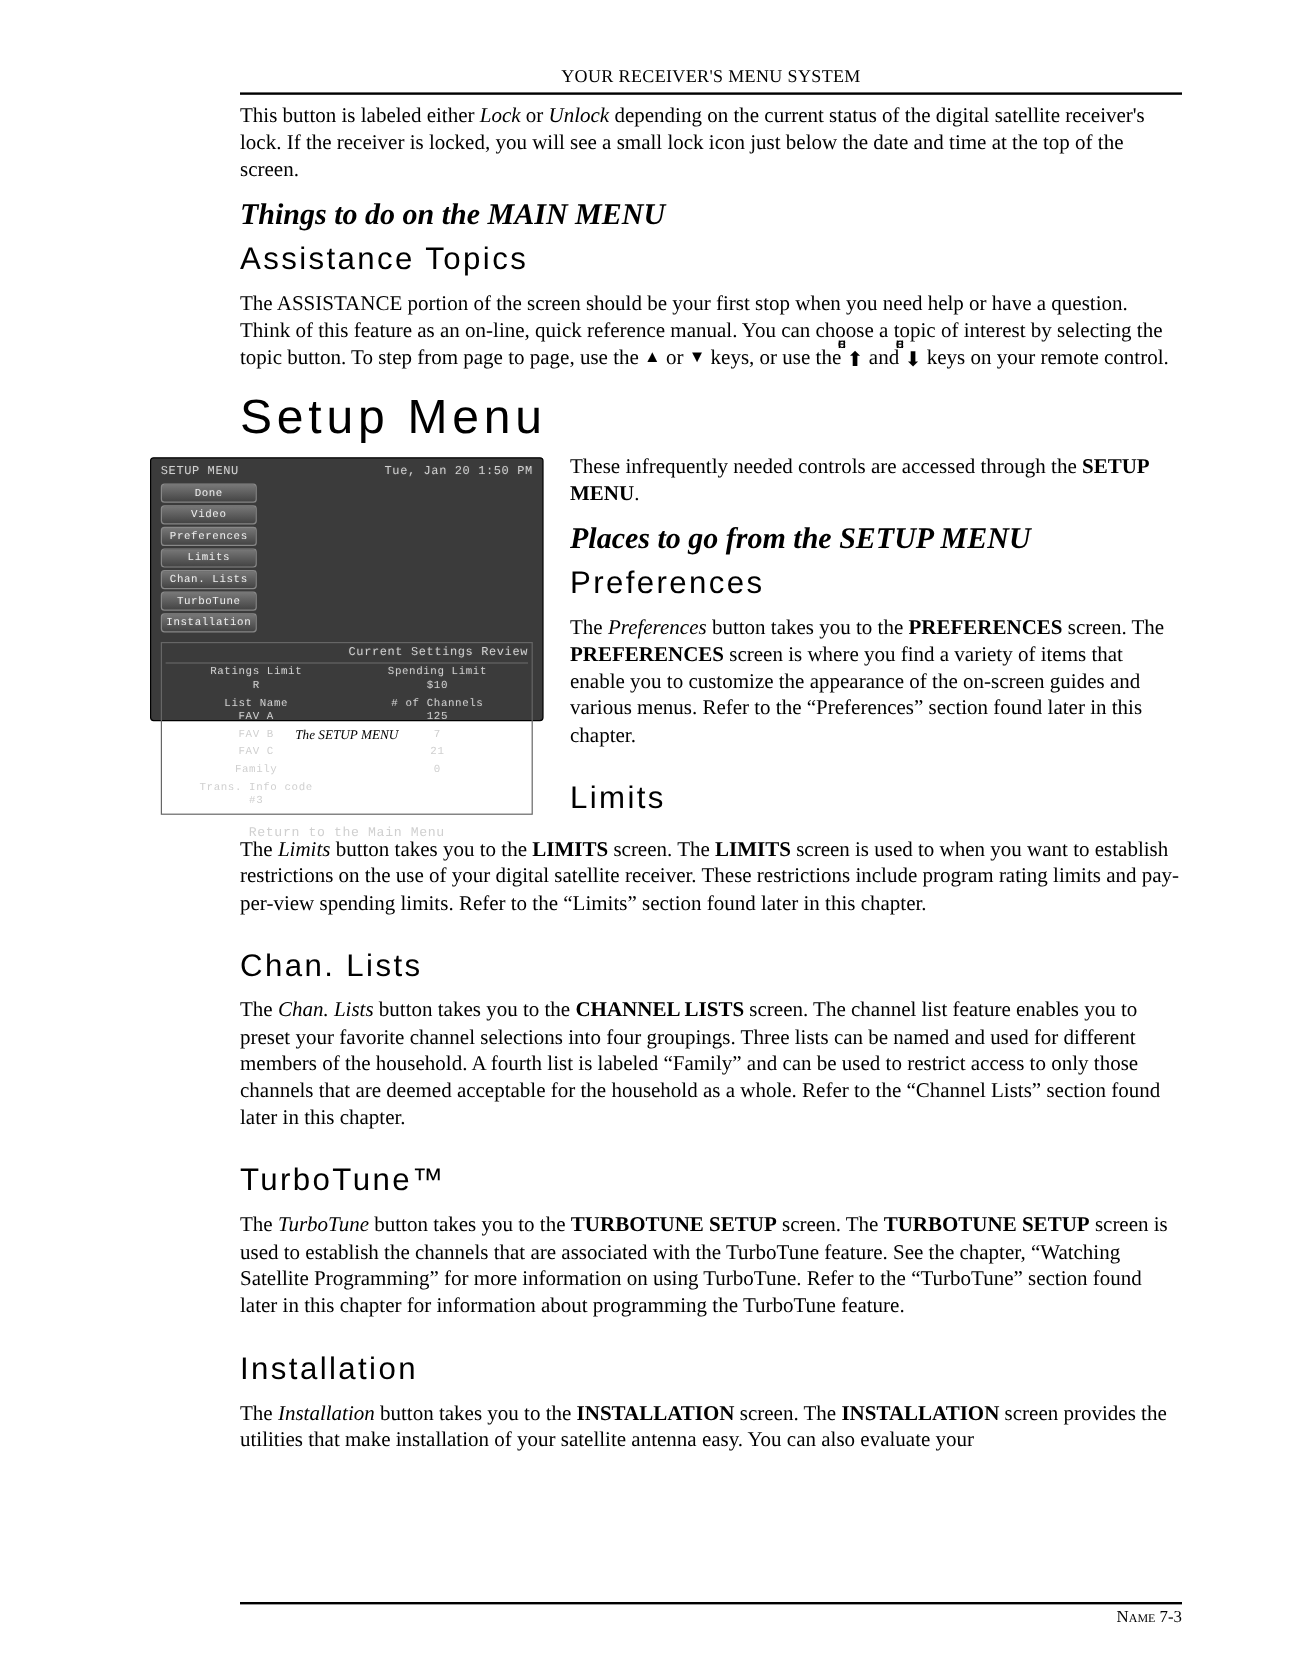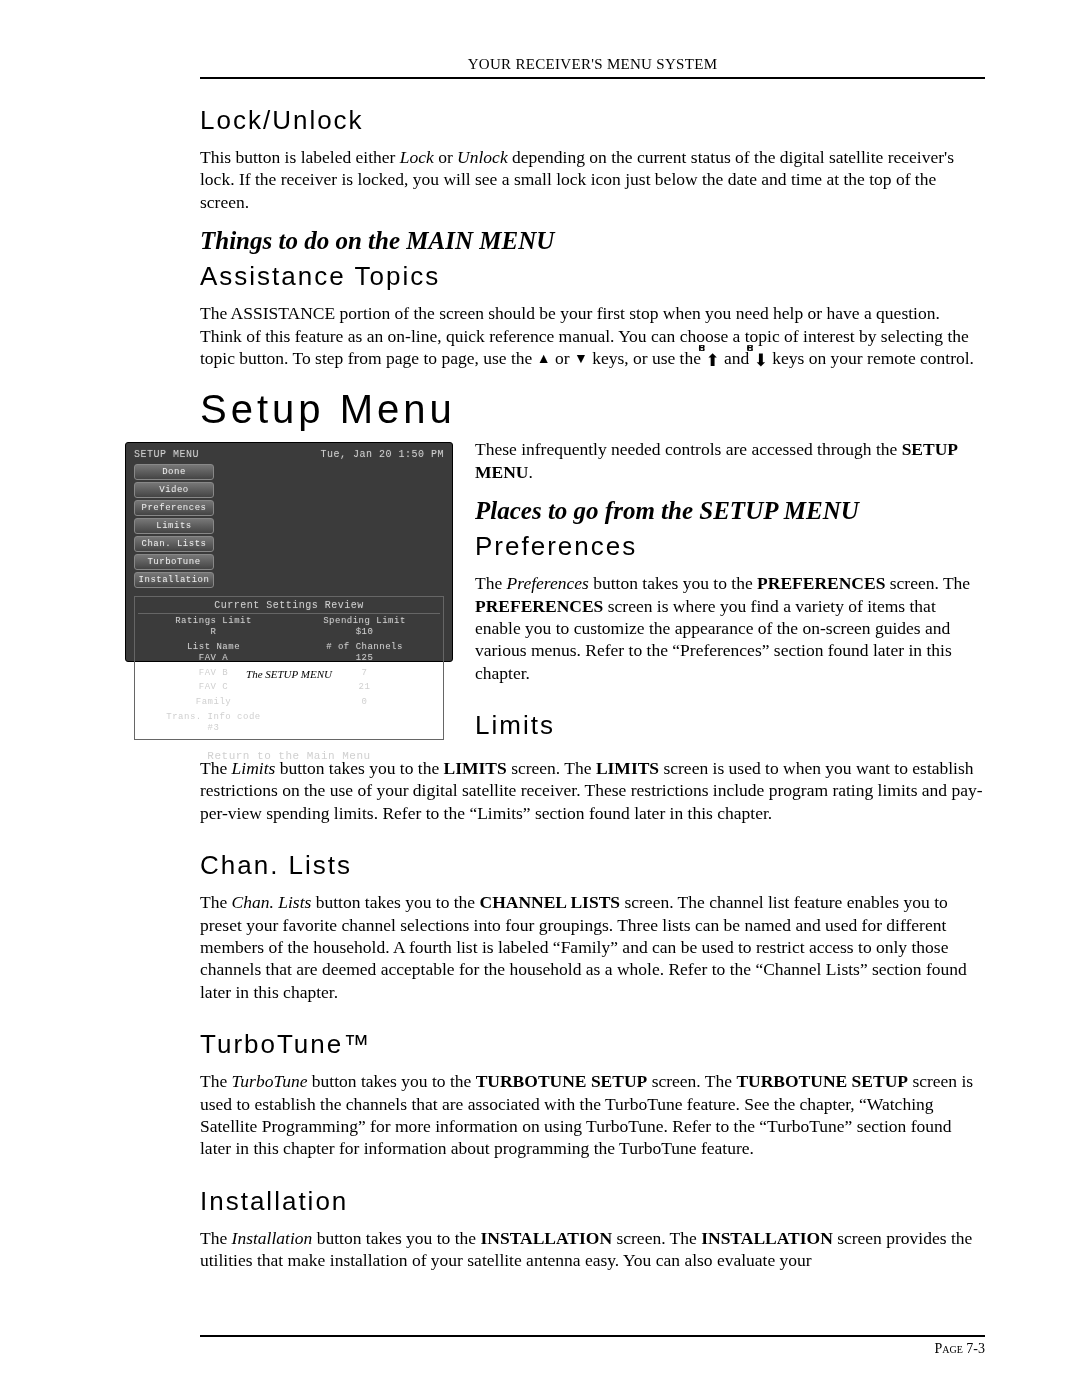--- a/index.html
+++ b/index.html
@@ -83,21 +83,21 @@
     background: linear-gradient(#777,#444);
     border: 1px solid #888;
     border-radius: 3px;
     text-align:center;
     padding:2px 2px;
     color:#eee;
     font-size:9px;
     white-space: nowrap;
   }
   .crt-panel { flex:1; border:1px solid #666; padding:3px; }
-  .crt-panel-title { text-align:center; border-bottom:1px solid #666; padding-bottom:2px; }
+  .crt-panel-title { text-align:right; border-bottom:1px solid #666; padding-bottom:2px; }
   .crt-row { display:flex; }
   .crt-cell { flex:1; text-align:center; white-space:nowrap; font-size:9px; line-height:1.2; padding:2px 0;}
   .crt-foot { text-align:center; margin-top:10px; font-size:11px; }
 
   .caption {
     font-family: Liberation Serif, serif;
     font-style: italic;
     font-size: 11px;
     text-align: center;
     margin-top: 6px;
@@ -127,21 +127,20 @@
   .glyph > .small-c { position:absolute; left:-7px; top:-13px; font-size:9px; font-family:Arial,Helvetica,sans-serif; font-weight:bold; }
   .glyph > .blob { font-size: 17px; }
 </style>
 </head>
 <body>
 
 <div class="page">
 
   <div class="header">YOUR RECEIVER'S MENU SYSTEM</div>
 
-  <div class="sec-h2">Lock/Unlock</div>
   <p class="body">
     <span>This button is labeled either </span><span class="italic">Lock</span><span> or </span><span class="italic">Unlock</span><span>  depending on the current status of the digital satellite receiver's lock.  If the receiver is locked, you will see a small lock icon just below the date and time at the top of the screen.</span>
   </p>
 
   <div class="sec-h2-italics">Things to do on the MAIN MENU</div>
   <div class="sec-h2" style="margin-top:6px">Assistance Topics</div>
   <p class="body">
     <span>The ASSISTANCE portion of the screen should be your first stop when you need help or have a question.  Think of this feature as an on-line, quick reference manual.  You can choose a topic of interest by selecting the topic button. To step from page to page, use the </span><span class="tri">▲</span><span> or </span><span class="tri">▼</span><span> keys, or use the </span><span class="glyph"><span class="small-c">C<br>H</span><span class="blob">⬆</span></span><span> and </span><span class="glyph"><span class="small-c">C<br>H</span><span class="blob">⬇</span></span><span> keys on your remote control.</span>
   </p>
 
@@ -227,17 +226,17 @@
   <p class="body">
     <span>The </span><span class="italic">TurboTune</span><span> button takes you to the </span><span class="bold">TURBOTUNE SETUP</span><span> screen.  The </span><span class="bold">TURBOTUNE SETUP</span><span> screen is used to establish the channels that are associated with the TurboTune feature.  See the chapter, “Watching Satellite Programming” for more information on using TurboTune. Refer to the “TurboTune” section found later in this chapter for information about programming the TurboTune feature.</span>
   </p>
 
   <div class="sec-h2">Installation</div>
   <p class="body">
     <span>The </span><span class="italic">Installation</span><span> button takes you to the </span><span class="bold">INSTALLATION</span><span> screen. The  </span><span class="bold">INSTALLATION</span><span> screen provides the utilities that make installation of your satellite antenna easy. You can also evaluate your</span>
   </p>
 
   <div class="footer">
-    <span class="sc">Page</span>
+    <span class="sc">Name</span>
     <span>7-3</span>
   </div>
 
 </div>
 
 </body></html>

